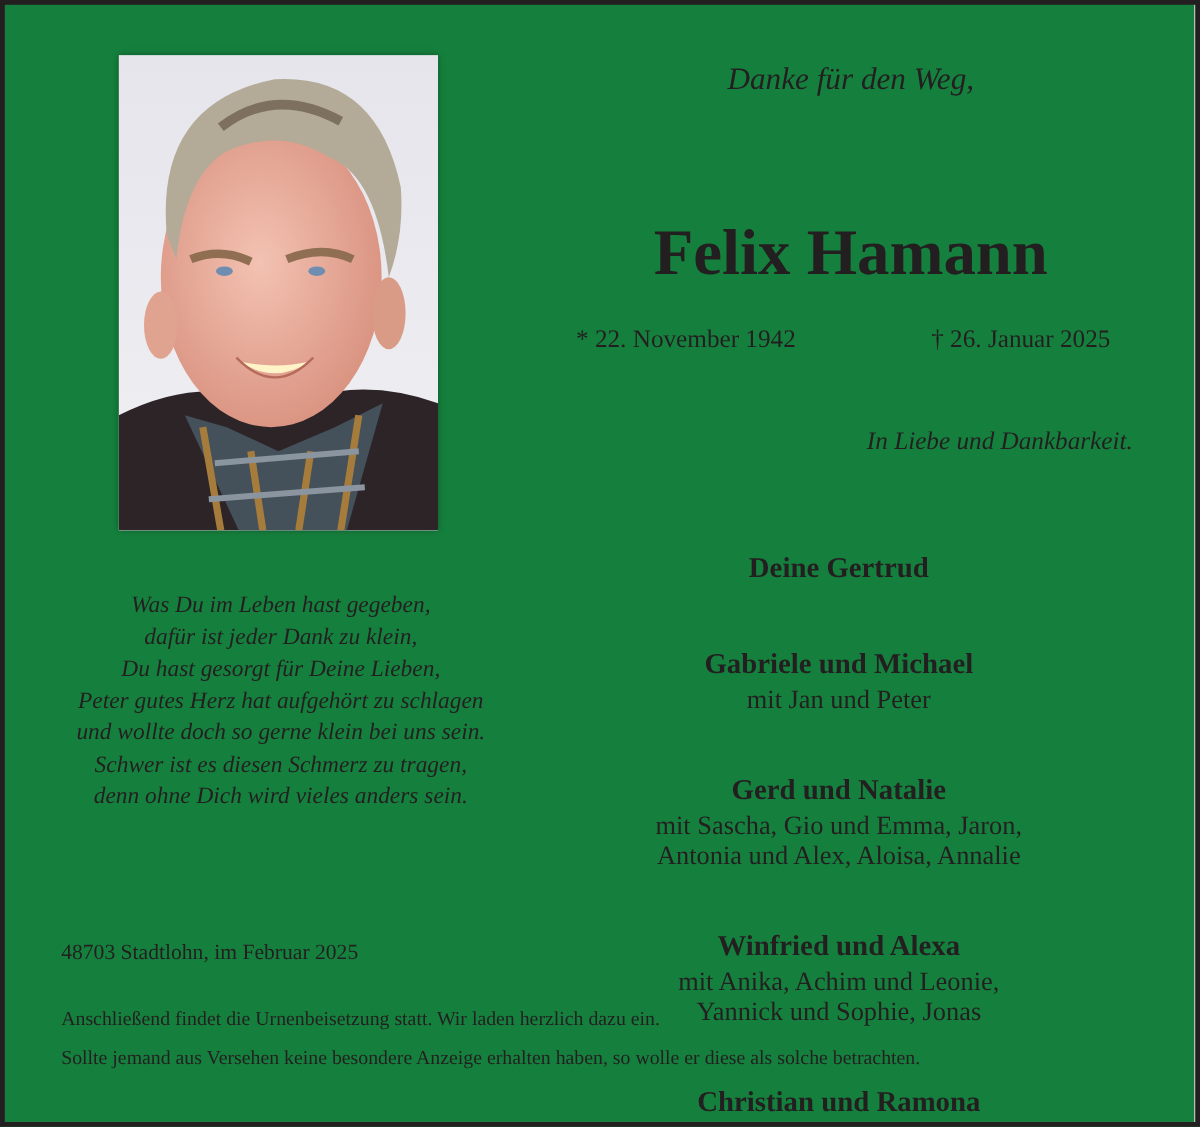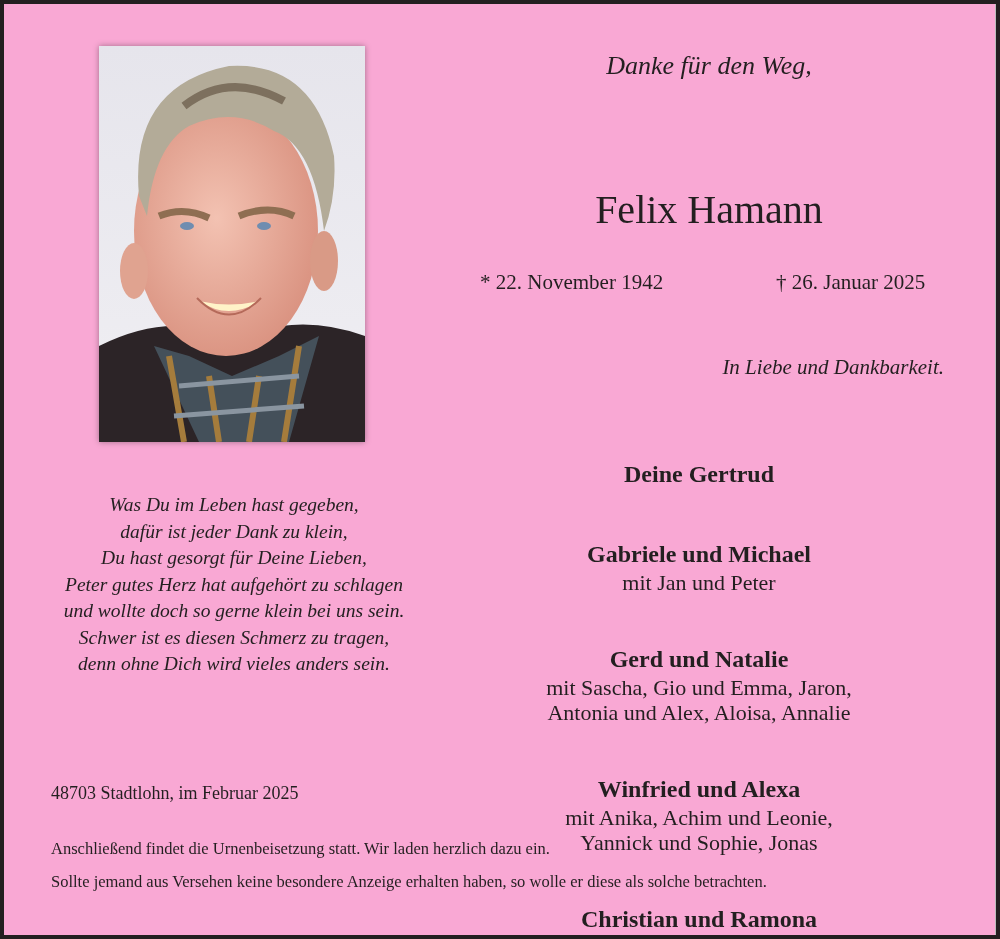--- a/index.html
+++ b/index.html
@@ -1,20 +1,20 @@
 <!DOCTYPE html>
 <html><head>
 <meta charset="utf-8">
 <style>
   html, body { margin:0; padding:0; }
   body { width:1000px; height:939px; background:#231f20; position:relative; overflow:hidden; font-family:"Liberation Serif", serif; color:#231f20; }
-  .card { position:absolute; left:4px; top:4px; width:991px; height:931px; background:#f9a8d4; border-right:1px solid #bbb; }
+  .card { position:absolute; left:4px; top:4px; width:991px; height:931px; background:#15803d; border-right:1px solid #bbb; }
   .photo-frame { position:absolute; left:95px; top:42px; width:266px; height:396px; box-shadow:0 0 6px rgba(0,0,0,0.35); overflow:hidden; background:#e4e3ea; }
   .motto { position:absolute; left:450px; width:510px; top:43px; font-style:italic; font-size:26px; line-height:37px; text-align:center; }
-  .name { position:absolute; left:450px; width:510px; top:176px; font-weight:normal; font-size:40px; line-height:60px; text-align:center; }
+  .name { position:absolute; left:450px; width:510px; top:176px; font-weight:bold; font-size:54px; line-height:60px; text-align:center; }
   .born { position:absolute; left:476px; top:264px; font-size:21px; line-height:28px; }
   .died { position:absolute; left:772px; top:264px; font-size:21px; line-height:28px; }
   .intro { position:absolute; left:450px; width:490px; top:349px; font-size:21px; line-height:28px; text-align:right;font-style:italic; }
   .family { position:absolute; left:450px; width:490px; top:406px; text-align:center; }
   .fam-group { margin-bottom:12px; }
   .fam-name { font-weight:bold; font-size:24px; line-height:32px;margin-top:48px; }
   .fam-sub { font-size:22px; line-height:25px; }
   .poem { position:absolute; left:20px; width:420px; top:488px; font-style:italic; font-size:19.5px; line-height:26.5px; text-align:center; }
   .place { position:absolute; left:47px; top:776px; font-size:18px; line-height:26px; }
   .footer { position:absolute; left:47px; top:833px; font-size:16.5px; line-height:23px; }

